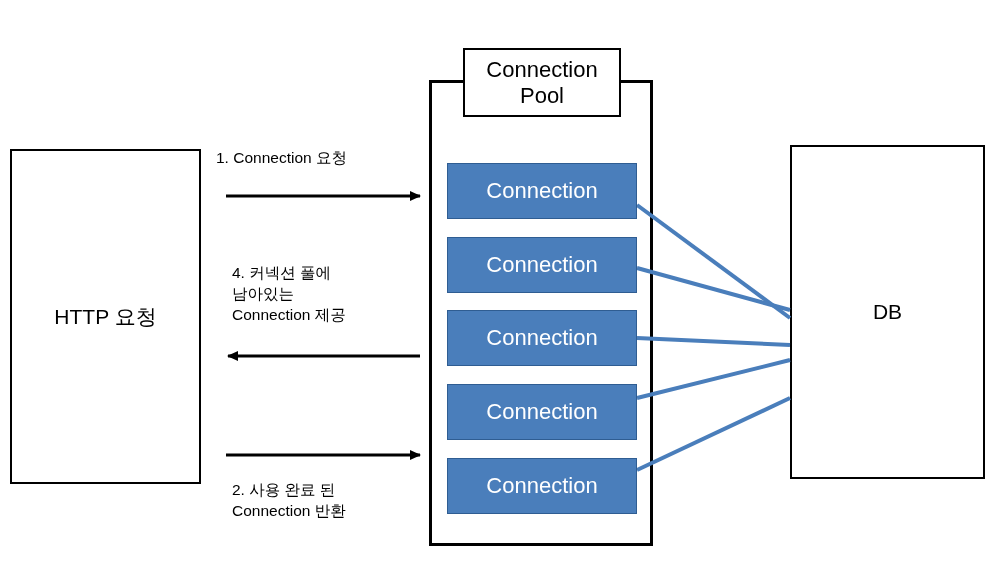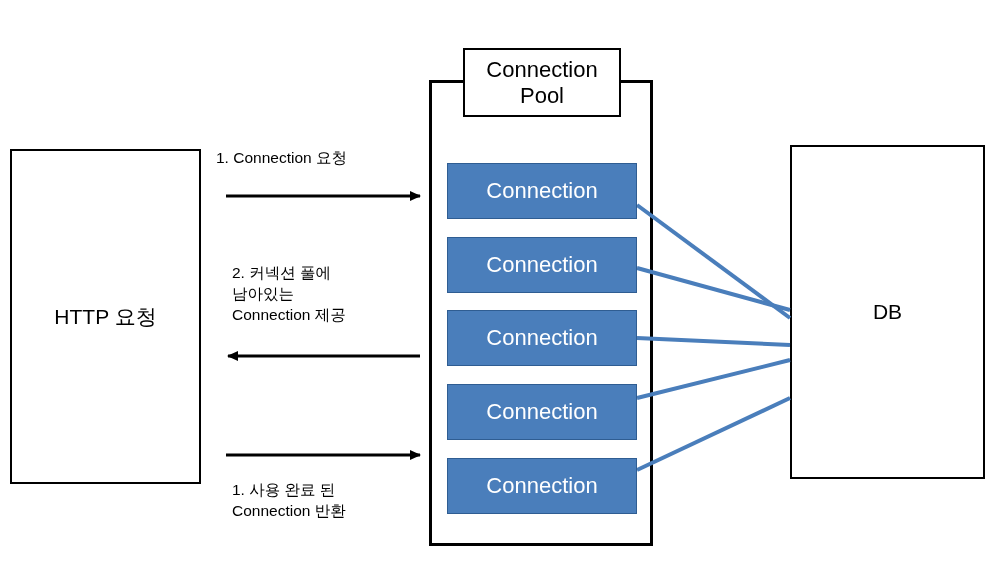--- a/index.html
+++ b/index.html
@@ -157,19 +157,19 @@
       <marker id="arrow-left" markerWidth="12" markerHeight="12" refX="10" refY="5" orient="auto" markerUnits="userSpaceOnUse">
         <path d="M0,0 L11,5 L0,10 z" fill="#000000"></path>
       </marker>
     </defs>
     <line x1="226" y1="196" x2="420" y2="196" stroke="#000000" stroke-width="3" marker-end="url(#arrow-right)"></line>
     <line x1="420" y1="356" x2="228" y2="356" stroke="#000000" stroke-width="3" marker-end="url(#arrow-left)"></line>
     <line x1="226" y1="455" x2="420" y2="455" stroke="#000000" stroke-width="3" marker-end="url(#arrow-right)"></line>
   </svg>
 
   <div class="label" style="left:216px; top:148px; width:220px;">1. Connection 요청</div>
-  <div class="label" style="left:232px; top:263px; width:190px;">2. 커넥션 풀에
+  <div class="label" style="left:232px; top:263px; width:190px;">4. 커넥션 풀에
 남아있는
 Connection 제공</div>
-  <div class="label" style="left:232px; top:480px; width:190px;">1. 사용 완료 된
+  <div class="label" style="left:232px; top:480px; width:190px;">2. 사용 완료 된
 Connection 반환</div>
 
 </div>
 
 </body></html>

